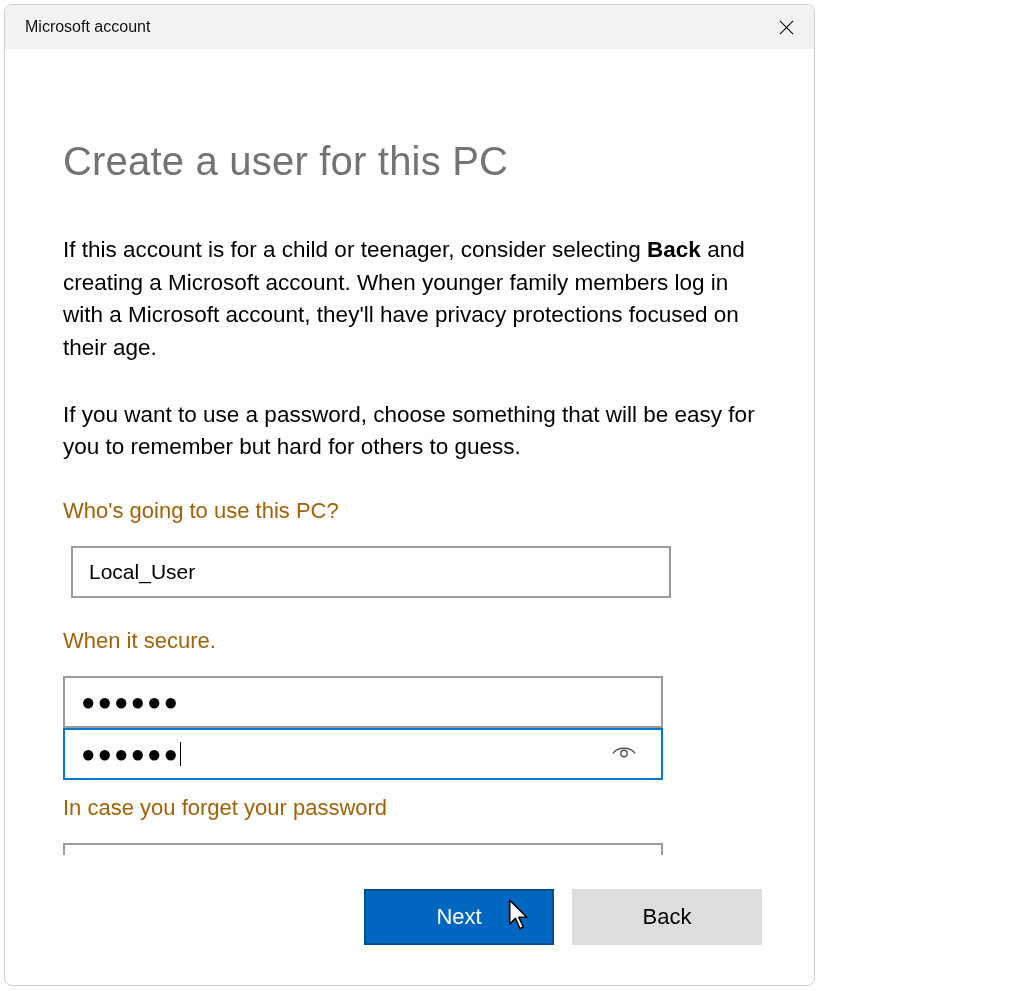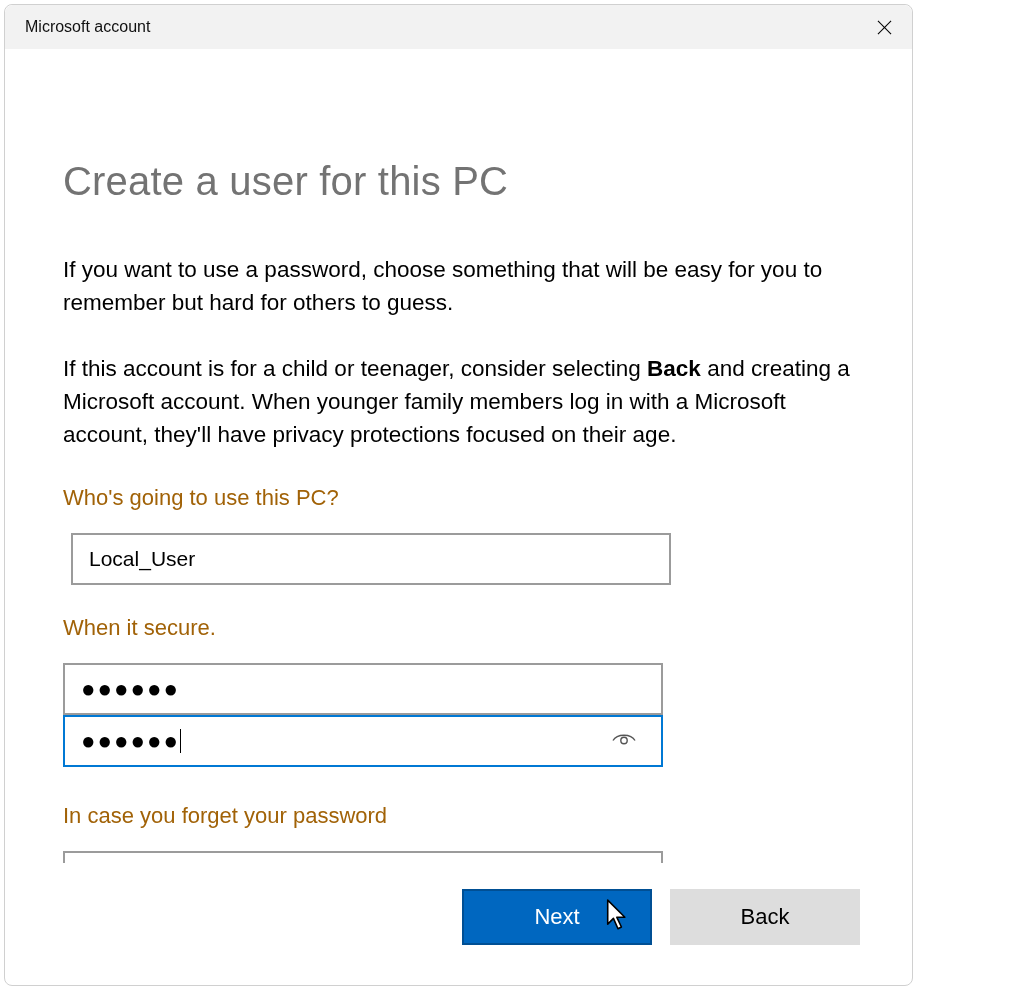--- a/index.html
+++ b/index.html
@@ -7,31 +7,30 @@
     body {
       font-family: "Segoe UI", Arial, sans-serif;
       background: #ffffff;
       color: #000;
       width: 1024px;
       height: 991px;
       overflow: hidden;
       position: relative;
     }
     .window {
-      width: 909px;
+      width: 811px;
       height: 982px;
       margin: 4px;
       border: 1px solid #d0d0d0;
       border-radius: 8px;
       background: #fff;
       display: flex;
       flex-direction: column;
       overflow: hidden;
       position: relative;
-      gap: 20px;
     }
     .titlebar {
       height: 44px;
       background: #f2f2f2;
       display: flex;
       align-items: center;
       justify-content: space-between;
       padding: 0 0 0 20px;
       border-top-left-radius: 8px;
       border-top-right-radius: 8px;
@@ -176,25 +175,25 @@
       <svg viewBox="0 0 16 16" stroke="#000" stroke-width="1.1" fill="none">
         <line x1="1" y1="1" x2="15" y2="15"></line>
         <line x1="15" y1="1" x2="1" y2="15"></line>
       </svg>
     </div>
   </div>
 
   <div class="content">
     <h1 class="heading">Create a user for this PC</h1>
 
-    <p class="para">If you want to use a password, choose something that will be easy for you to remember but hard for others to guess.</p>
-
     <p class="para">
       <span>If this account is for a child or teenager, consider selecting </span><span class="bold">Back</span><span> and creating a Microsoft account. When younger family members log in with a Microsoft account, they'll have privacy protections focused on their age.</span>
     </p>
+
+    <p class="para">If you want to use a password, choose something that will be easy for you to remember but hard for others to guess.</p>
 
     <div class="label">Who's going to use this PC?</div>
     <div class="field-wrap">
       <input type="text" class="text-input" value="Local_User" style="">
     </div>
 
     <div class="label">When it secure.</div>
 
     <div class="pw-group">
       <div class="faux-input">
@@ -205,21 +204,21 @@
           <span class="caret"></span>
         <span class="reveal-icon">
           <svg width="26" height="20" viewBox="0 0 26 20" fill="none" stroke="#555" stroke-width="1.4">
             <path d="M2 12 C6 5 20 5 24 12"></path>
             <circle cx="13" cy="12" r="3.2"></circle>
           </svg>
         </span>
       </div>
     </div>
 
-    <div class="label" style="margin-top:36px;">In case you forget your password</div>
+    <div class="label" style="margin-top:15px;">In case you forget your password</div>
     <div class="partial-field"></div>
   </div>
 
   <div class="footer">
     <button class="btn btn-primary">Next</button>
     <button class="btn btn-secondary">Back</button>
   </div>
 
   <div class="mouse-cursor">
     <svg viewBox="0 0 20 28">

